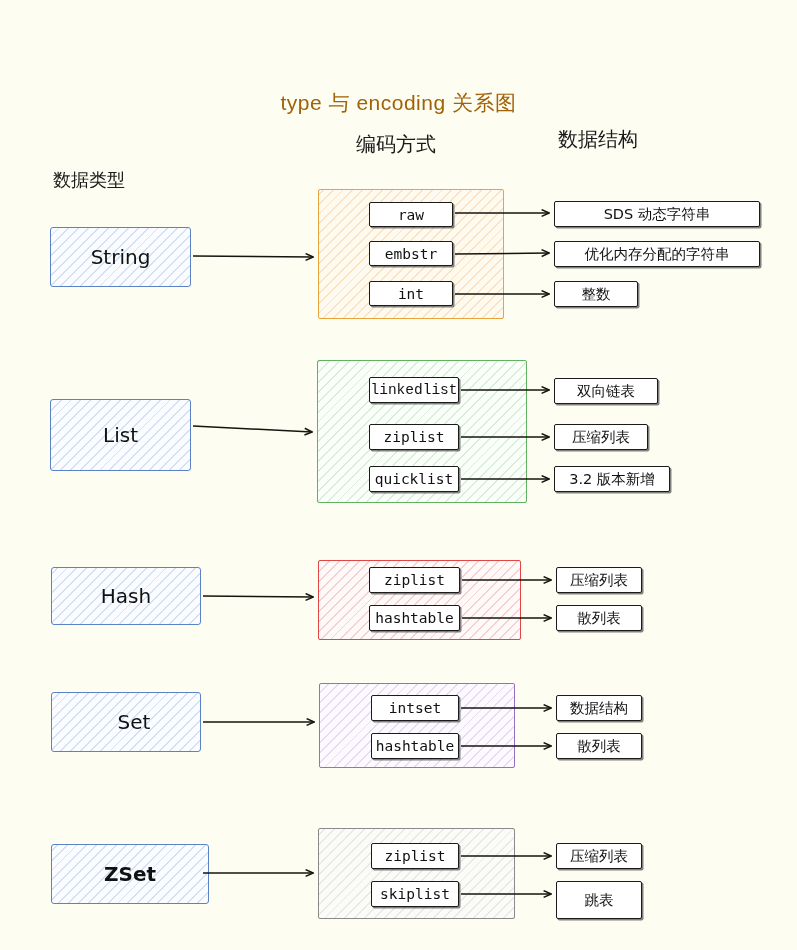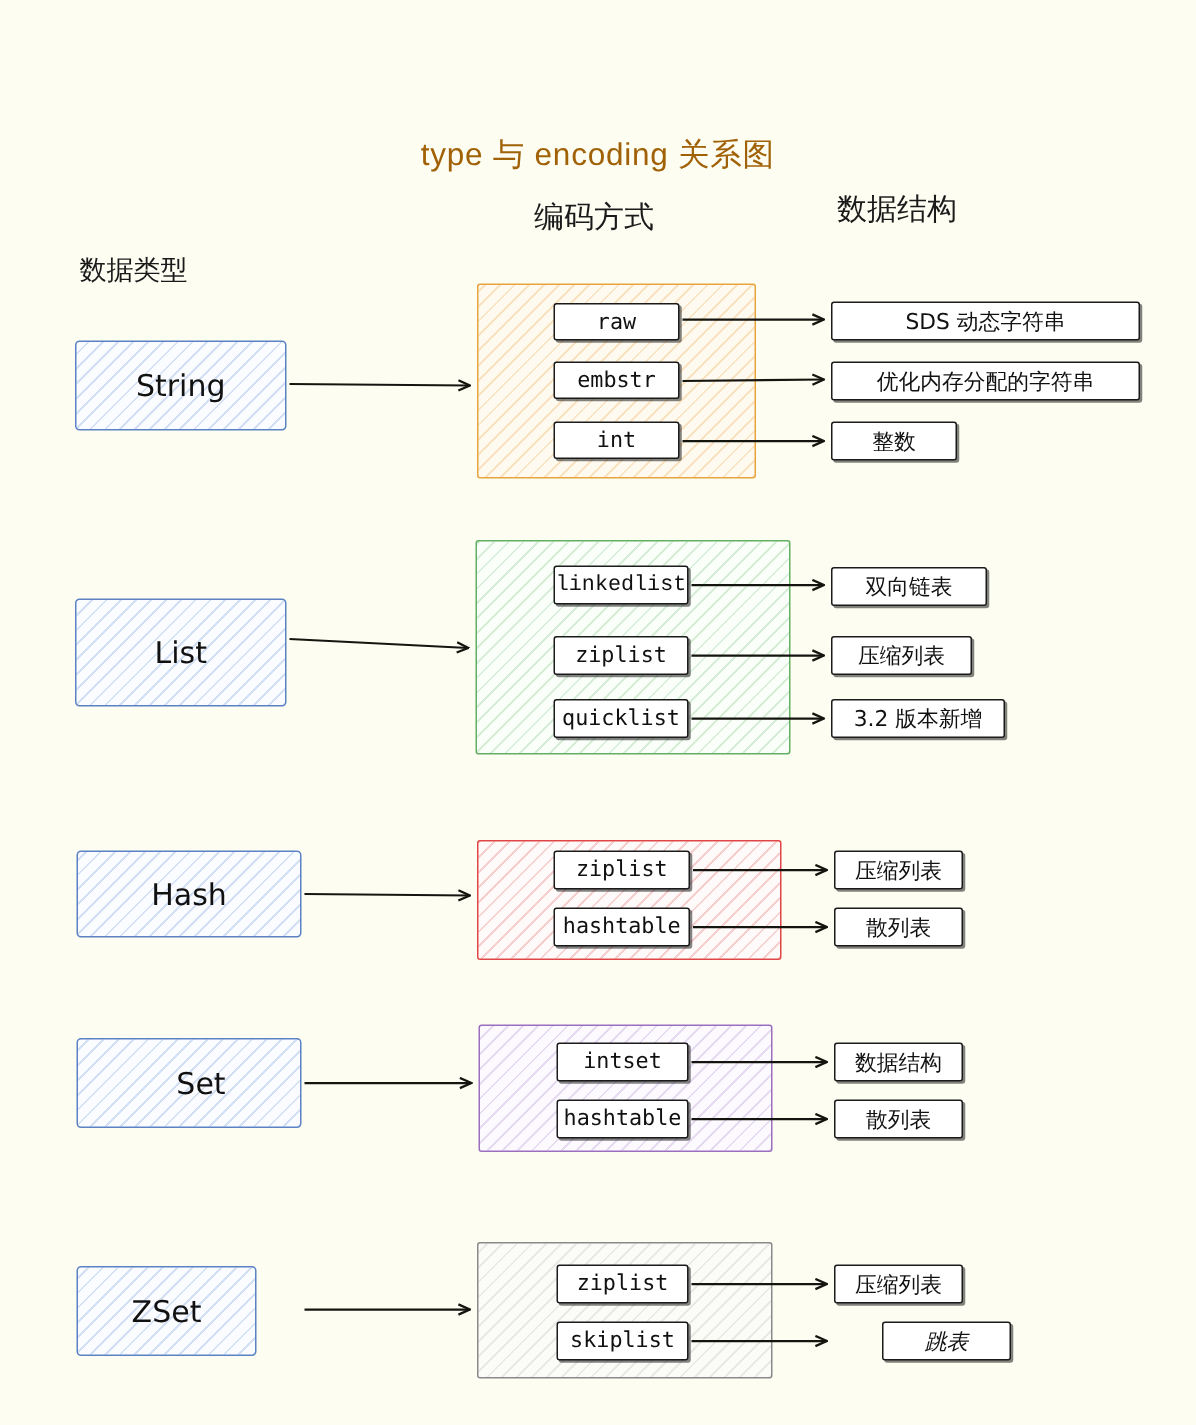--- a/index.html
+++ b/index.html
@@ -268,34 +268,34 @@
   <div class="enc-box" style="left:371px; top:733px; width:88px; height:26px;">
     <span>hashtable</span>
   </div>
   <div class="struct-box" style="left:556px; top:695px; width:86px; height:26px;">
     <span>数据结构</span>
   </div>
   <div class="struct-box" style="left:556px; top:733px; width:86px; height:26px;">
     <span>散列表</span>
   </div>
 
-  <div class="type-box" style="left:51px; top:844px; width:120px; height:60px;">
+  <div class="type-box" style="left:51px; top:844px; width:158px; height:60px;font-weight:bold;">
     <span>ZSet</span>
   </div>
   <div class="enc-group gray" style="left:318px; top:828px; width:197px; height:91px;"></div>
   <div class="enc-box" style="left:371px; top:843px; width:88px; height:26px;">
     <span>ziplist</span>
   </div>
   <div class="enc-box" style="left:371px; top:881px; width:88px; height:26px;justify-content:center;">
     <span>skiplist</span>
   </div>
   <div class="struct-box" style="left:556px; top:843px; width:86px; height:26px;">
     <span>压缩列表</span>
   </div>
-  <div class="struct-box" style="left:588px; top:881px; width:86px; height:26px;font-style:italic;">
+  <div class="struct-box" style="left:556px; top:881px; width:86px; height:38px;">
     <span>跳表</span>
   </div>
 
   <svg id="arrows" viewBox="0 0 797 950">
     <defs>
       <marker id="ah" markerWidth="9" markerHeight="9" refX="8" refY="4.2" orient="auto" markerUnits="userSpaceOnUse">
         <path d="M0.6,0.8 L8.2,4.2 L0.6,7.6" fill="none" stroke="#15150f" stroke-width="1.4"></path>
       </marker>
     </defs>
 

